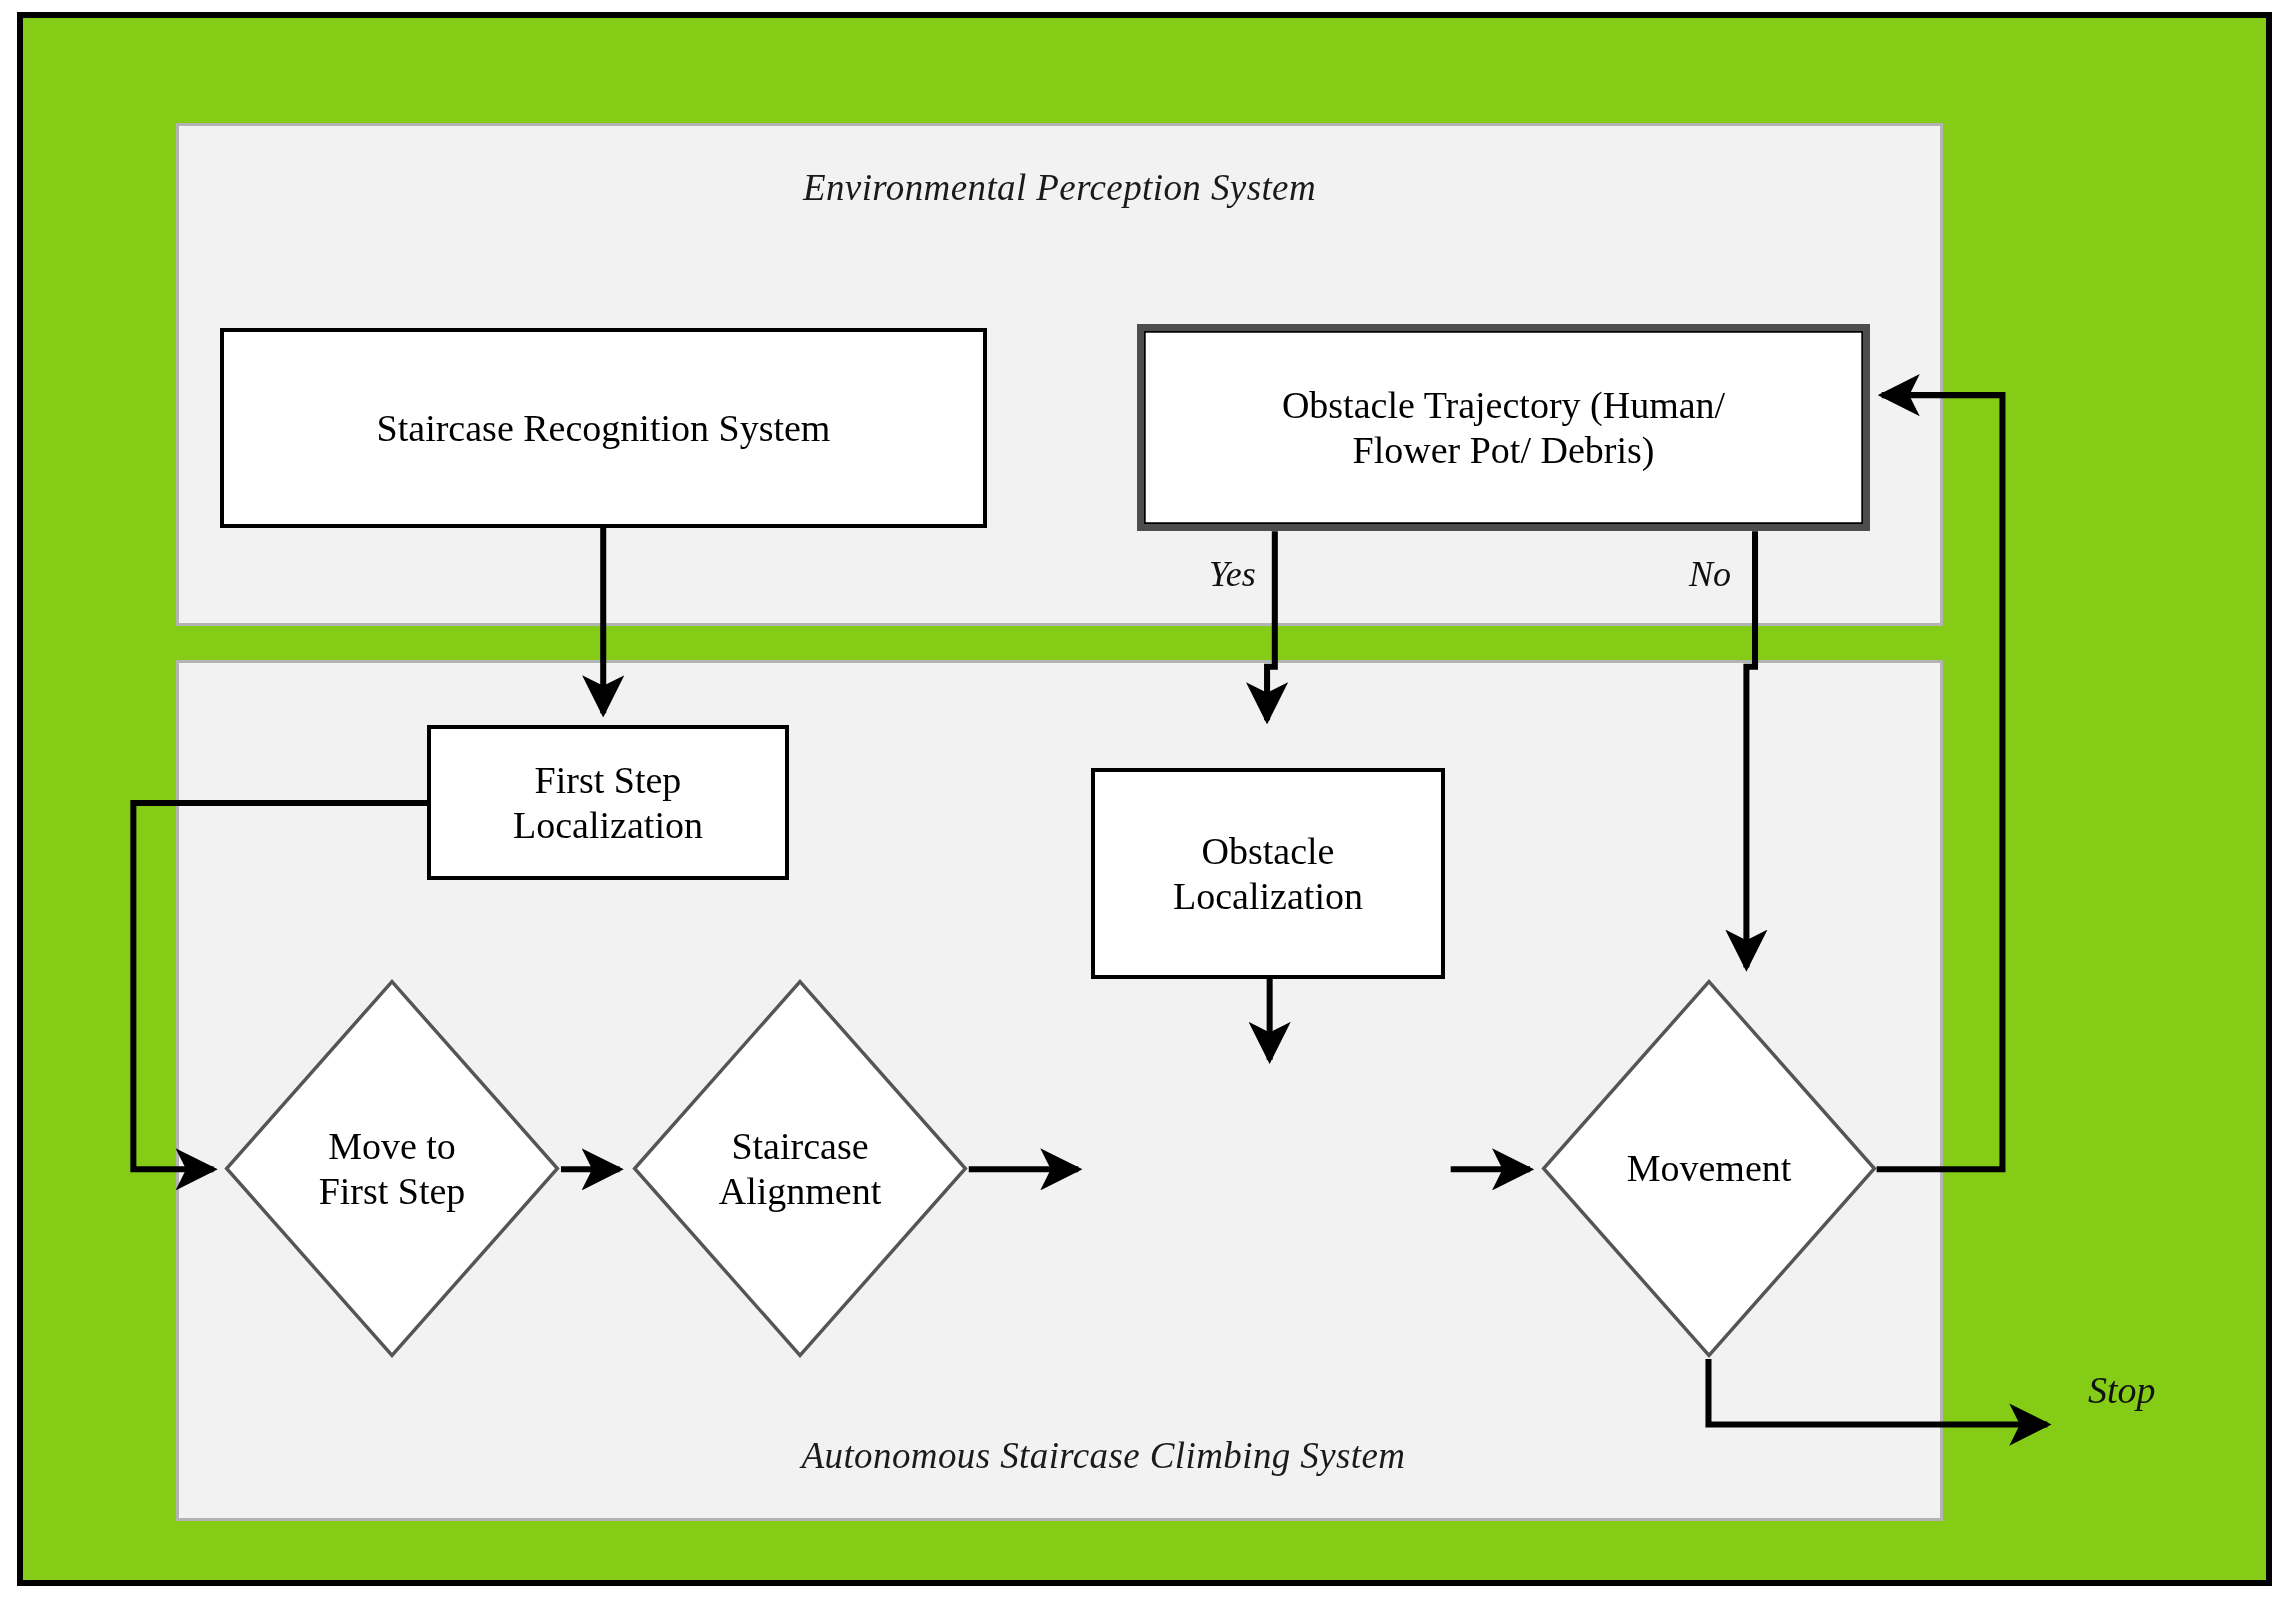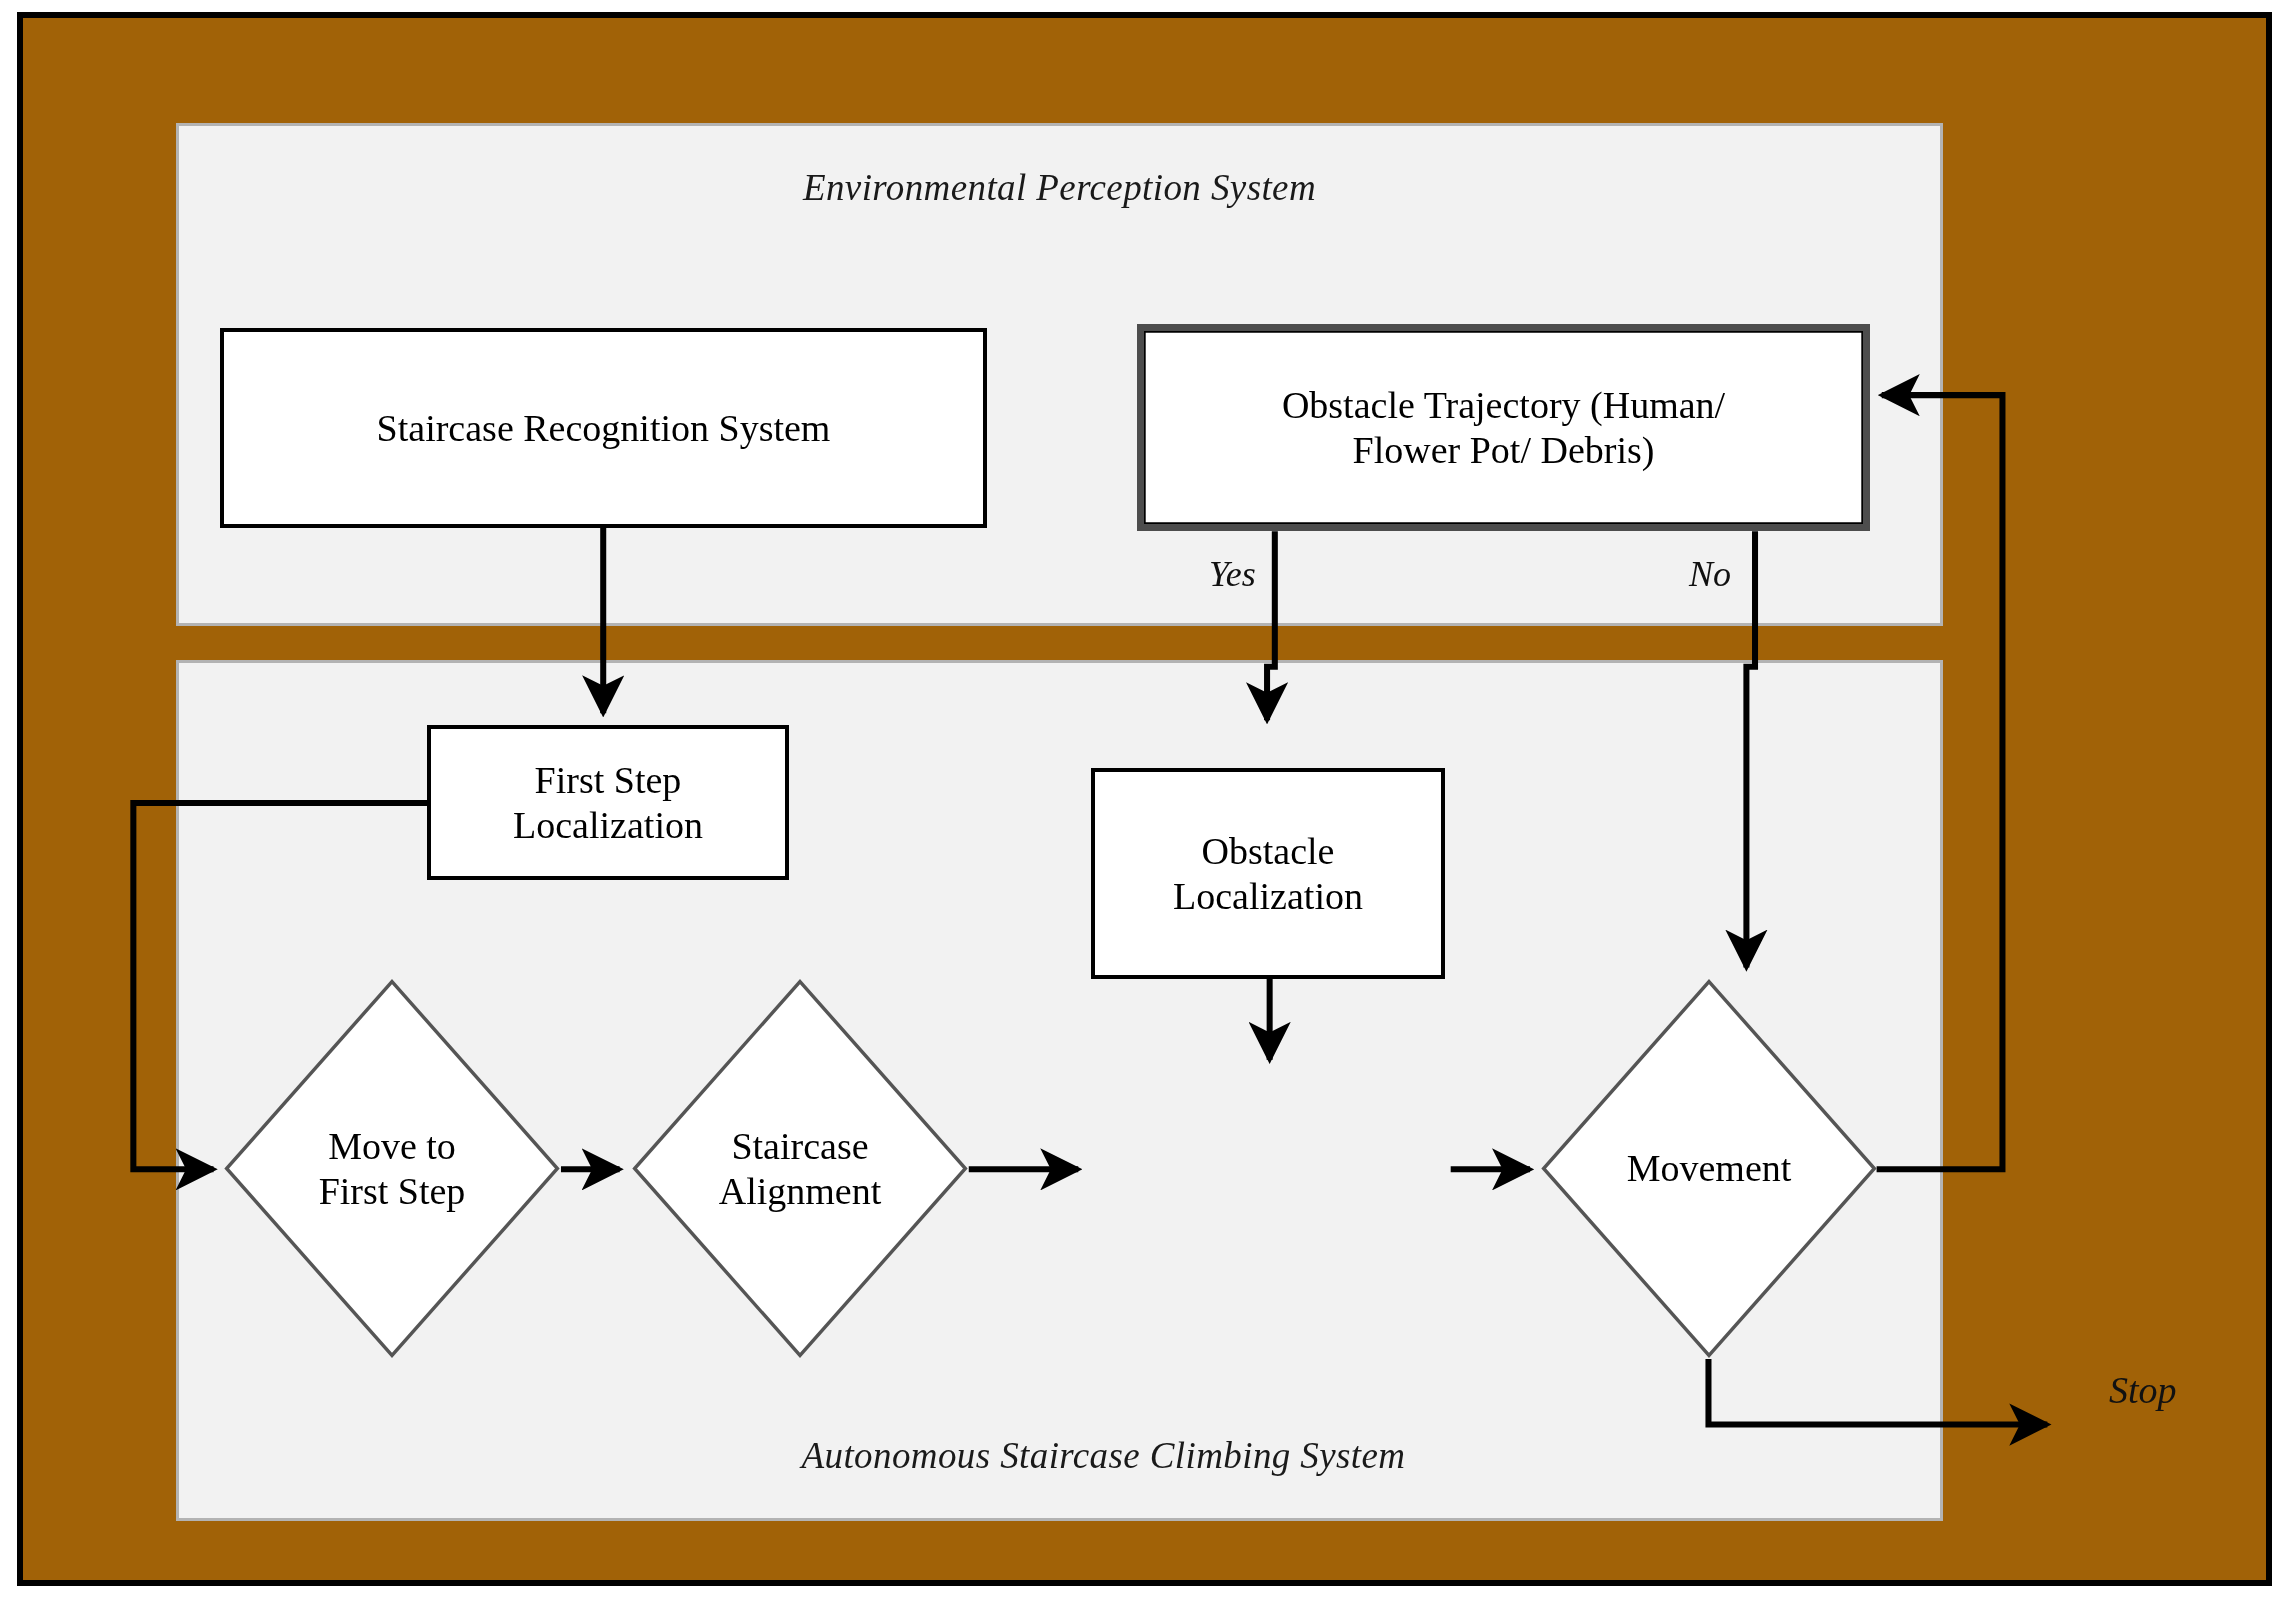--- a/index.html
+++ b/index.html
@@ -19,21 +19,21 @@
   }
   
   #outer-frame {
     position: absolute;
     left: 17px;
     top: 12px;
     width: 2255px;
     height: 1574px;
     border: 6px solid #000000;
     box-sizing: border-box;
-    background: #a16207;
+    background: #84cc16;
   }
   
   .system-panel {
     position: absolute;
     background: #f2f2f2;
     border: 3.4px solid #b3b3b3;
     box-sizing: border-box;
   }
   #panel-eps {
     left: 153px;
@@ -132,21 +132,21 @@
   
   .edge-label {
     position: absolute;
     font-style: italic;
     font-size: 36px;
     color: #111111;
     white-space: nowrap;
   }
   #label-yes { left: 1186px; top: 535px; }
   #label-no  { left: 1666px; top: 535px; }
-  #label-stop { left: 2065px; top: 1350px; font-size: 38px; margin-left: 21px; }
+  #label-stop { left: 2065px; top: 1350px; font-size: 38px; }
 </style>
 </head>
 <body>
 
 <div id="stage">
   <div id="outer-frame">
 
     <div class="system-panel" id="panel-eps">
       <div class="panel-title">Environmental Perception System</div>
     </div>

